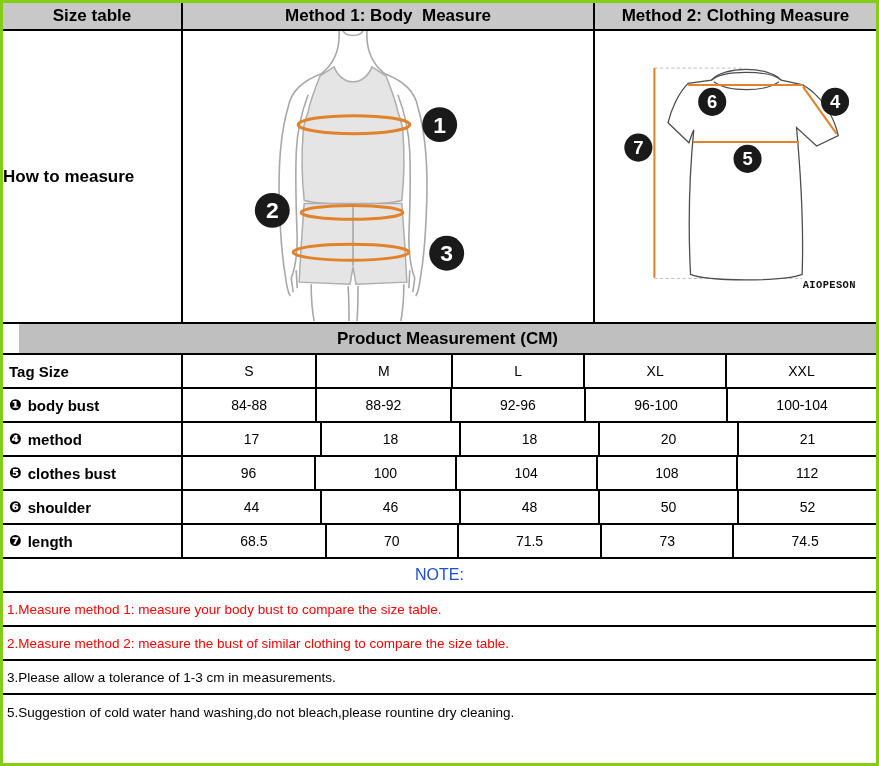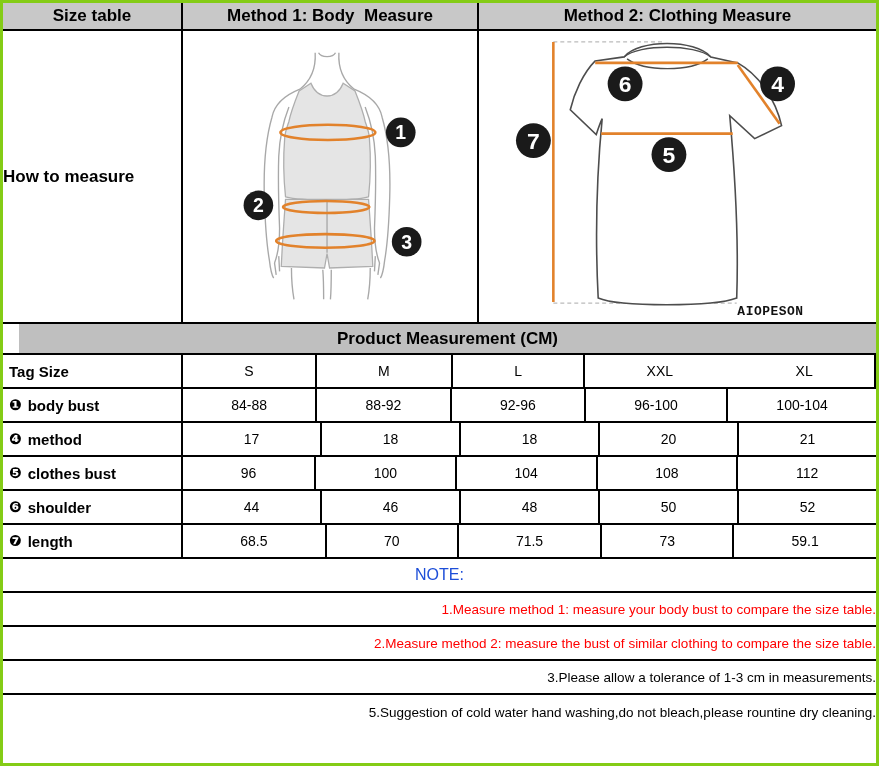--- a/index.html
+++ b/index.html
@@ -10,39 +10,39 @@
     background: #fff;
     color: #000;
     font-family: "Liberation Sans", "DejaVu Sans", sans-serif;
     display: flex; flex-direction: column;
   }
   .row { display: flex; flex: 0 0 auto; border-bottom: 2px solid #000; }
   .row.noline { border-bottom: none; }
   .cell { border-right: 2px solid #000; display: flex; align-items: center; overflow: hidden; background:#fff; }
   .cell.last { border-right: none; }
   .c1 { width: 180px; flex: 0 0 auto; }
-  .c2 { width: 296px; flex: 0 0 auto; text-align: right; }
+  .c2 { width: 412px; flex: 0 0 auto; text-align: right; }
   .c3 { flex: 1 1 auto; }
   .gray  { background: #c8c8c8; }
   .gray2 { background: #bfbfbf; }
   .r-head { height: 28px; }
   .r-head .cell { justify-content: center; font-weight: bold; font-size: 17px; white-space: pre; }
   .r-illus { height: 293px; }
   .r-illus .cell { padding: 0; }
   .howto { font-weight: bold; font-size: 17px; padding-left: 5px; }
   .r-ptitle { height: 31px; padding-left: 16px; }
   .full { flex: 1 1 auto; justify-content: center; font-weight: bold; font-size: 17px; }
   .r-m { height: 34px; }
   .r-m .c1 { font-weight: bold; font-size: 15px; padding-left: 6px; gap: 6px; }
   .r-m .cm { flex: 1 1 auto; justify-content: center; font-size: 14px; }
   .bullet { font-size: 15px; }
   .r-notetitle { height: 34px; }
   .r-notetitle .full { font-weight: normal; font-size: 16px; color: #1d4ed8; }
   .r-note { height: 34px; }
-  .r-note .cell { flex: 1 1 auto; padding-left: 4px; font-size: 13.5px; justify-content: flex-end; }
+  .r-note .cell { flex: 1 1 auto; padding-left: 4px; font-size: 13.5px; }
   [data-color="red"] .note-text { color: #ff0000; }
   svg { display: block; }
   .marker-circle { fill: #1a1a1a; }
   .marker-num { fill: #fff; font-family: "Liberation Sans", "DejaVu Sans", sans-serif; font-weight: bold; font-size: 23px; text-anchor: middle; }
   .orange { stroke: #e2822b; fill: none; }
   .skin { stroke: #a8a8a8; fill: none; stroke-width: 1.6; }
   .garment { fill: #e5e5e5; stroke: #aeaeae; stroke-width: 1.5; }
   .shirt { fill: #fff; stroke: #4d4d4d; stroke-width: 1.6; }
   .shirtline { fill: none; stroke: #4d4d4d; stroke-width: 1.4; }
   .dash { stroke: #bbb; stroke-width: 1.2; stroke-dasharray: 4 3; fill: none; }
@@ -139,22 +139,22 @@
 
   <div class="row r-ptitle">
     <div class="cell full gray2 last">Product Measurement (CM)</div>
   </div>
 
   <div class="row r-m">
     <div class="cell c1">Tag Size</div>
     <div class="cell cm">S</div>
     <div class="cell cm">M</div>
     <div class="cell cm">L</div>
+    <div class="cell cm">XL</div>
     <div class="cell cm last">XXL</div>
-    <div class="cell cm">XL</div>
   </div>
 
   <div class="row r-m">
     <div class="cell c1">
       <span class="bullet">❶</span>
       <span>body bust</span>
     </div>
     <div class="cell cm">84-88</div>
     <div class="cell cm">88-92</div>
     <div class="cell cm">92-96</div>
@@ -200,21 +200,21 @@
 
   <div class="row r-m">
     <div class="cell c1">
       <span class="bullet">❼</span>
       <span>length</span>
     </div>
     <div class="cell cm">68.5</div>
     <div class="cell cm">70</div>
     <div class="cell cm">71.5</div>
     <div class="cell cm">73</div>
-    <div class="cell cm last">59.1</div>
+    <div class="cell cm last">74.5</div>
   </div>
 
   <div class="row r-notetitle">
     <div class="cell full last">NOTE:</div>
   </div>
 
   <div class="row r-note" data-color="red">
     <div class="cell last">
         <span class="note-text">1.Measure method 1: measure your body bust to compare the size table.</span>
       </div>

